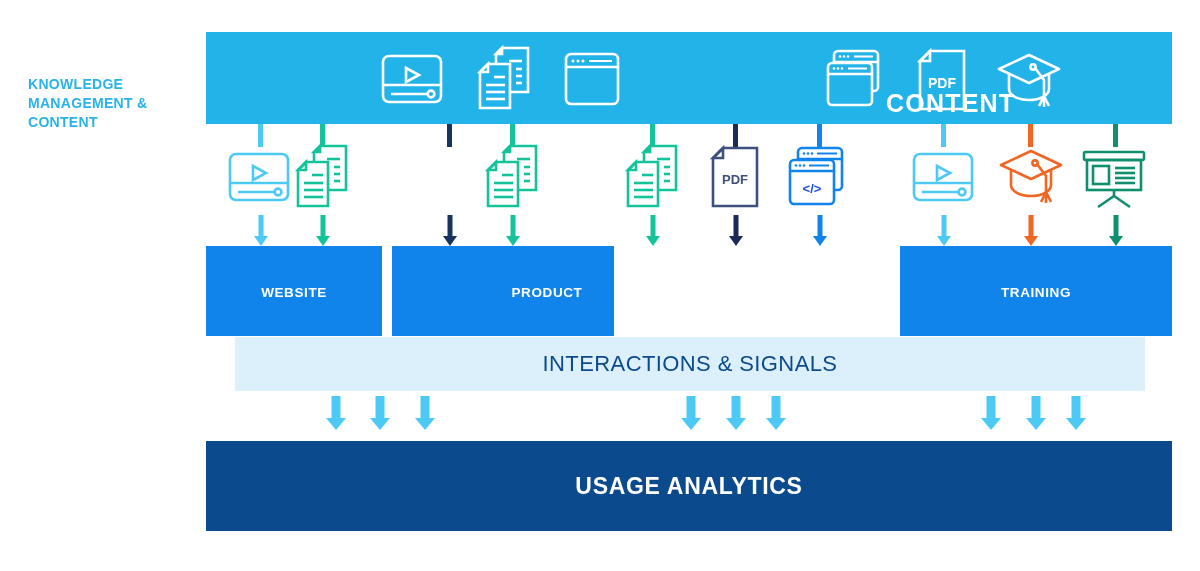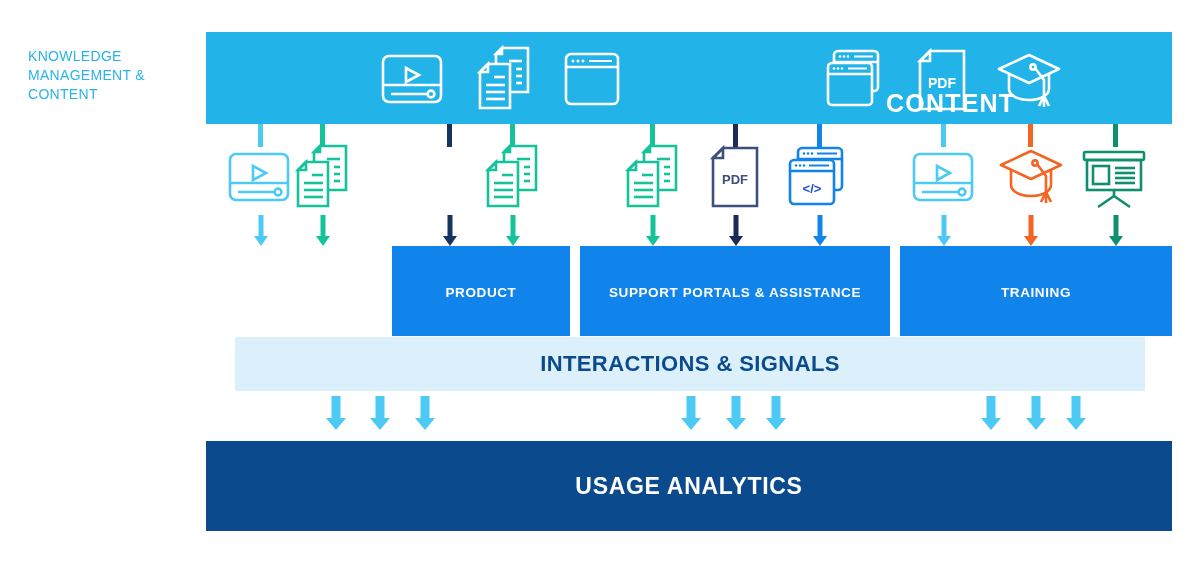--- a/index.html
+++ b/index.html
@@ -6,25 +6,26 @@
   body{
     width:1200px;height:571px;background:#ffffff;
     font-family:"Liberation Sans", sans-serif;
     overflow:hidden;
   }
   #stage{position:relative;width:1200px;height:571px;}
 
   
   .rail-label{
     position:absolute;
-    font-weight:normal;
+    font-weight:bold;
     letter-spacing:.3px;
     line-height:1.35;
     font-size:14px;
     white-space:pre-line;
+    margin-top:28px;
   }
   #lbl-knowledge{left:28px;top:47px;color:#29b3e8;width:170px;}
   #lbl-personal{left:22px;top:257px;color:#1779e0;width:180px;font-size:14.5px;}
   #lbl-metrics{left:28px;top:477px;color:#0c4a8e;width:180px;font-size:14.5px;}
 
   
   #content-bar{
     position:absolute;left:206px;top:32px;width:966px;height:92px;
     background:#22b3e8;
   }
@@ -36,32 +37,32 @@
 
   
   .panel{
     position:absolute;top:246px;height:90px;background:#1184ec;
   }
   .panel-label{
     position:absolute;width:100%;top:39px;text-align:center;
     color:#fff;font-size:13.5px;font-weight:bold;letter-spacing:.6px;
   }
   #panel-website{left:206px;width:176px;}
-  #panel-product{left:392px;width:178px;}
+  #panel-product{left:392px;width:178px;padding-left:44px;}
   #panel-support{left:580px;width:310px;}
   #panel-training{left:900px;width:272px;}
 
   
   #interactions{
     position:absolute;left:235px;top:337px;width:910px;height:54px;
     background:#dcf0fb;
   }
   #interactions-title{
     position:absolute;width:100%;top:14px;text-align:center;
-    color:#0c4a8e;font-size:22px;font-weight:bold;letter-spacing:.4px;
+    color:#0c4a8e;font-size:22px;font-weight:normal;letter-spacing:.4px;
   }
 
   
   #usage-bar{
     position:absolute;left:206px;top:441px;width:966px;height:90px;
     background:#0c4a8e;
   }
   #usage-title{
     position:absolute;width:100%;top:32px;text-align:center;
     color:#ffffff;font-size:23px;font-weight:bold;letter-spacing:.7px;
@@ -344,26 +345,26 @@
   </div>
   <div class="arrow-wrap" style="left:1022px;top:215px;width:18px;height:30px;">
     <div class="arrow-shaft" style="height:21px;background:#f26522;"></div>
     <div class="arrow-head" style="top:21px;border-top:10px solid #f26522;"></div>
   </div>
   <div class="arrow-wrap" style="left:1107px;top:215px;width:18px;height:30px;">
     <div class="arrow-shaft" style="height:21px;background:#0f8f6e;"></div>
     <div class="arrow-head" style="top:21px;border-top:10px solid #0f8f6e;"></div>
   </div>
 
+  <div class="panel" id="panel-website">
+    <div class="panel-label">WEBSITE</div>
+  </div>
   <div class="panel" id="panel-product">
     <div class="panel-label">PRODUCT</div>
   </div>
-  <div class="panel" id="panel-support">
-    <div class="panel-label">SUPPORT PORTALS &amp; ASSISTANCE</div>
-  </div>
   <div class="panel" id="panel-training">
     <div class="panel-label">TRAINING</div>
   </div>
 
   <div id="interactions">
     <div id="interactions-title">INTERACTIONS &amp; SIGNALS</div>
   </div>
 
   <div class="arrow-wrap bigarrow" style="left:325px;top:396px;width:22px;height:34px;">
     <div class="arrow-shaft" style="height:22px;background:#4dc9f6;"></div>

